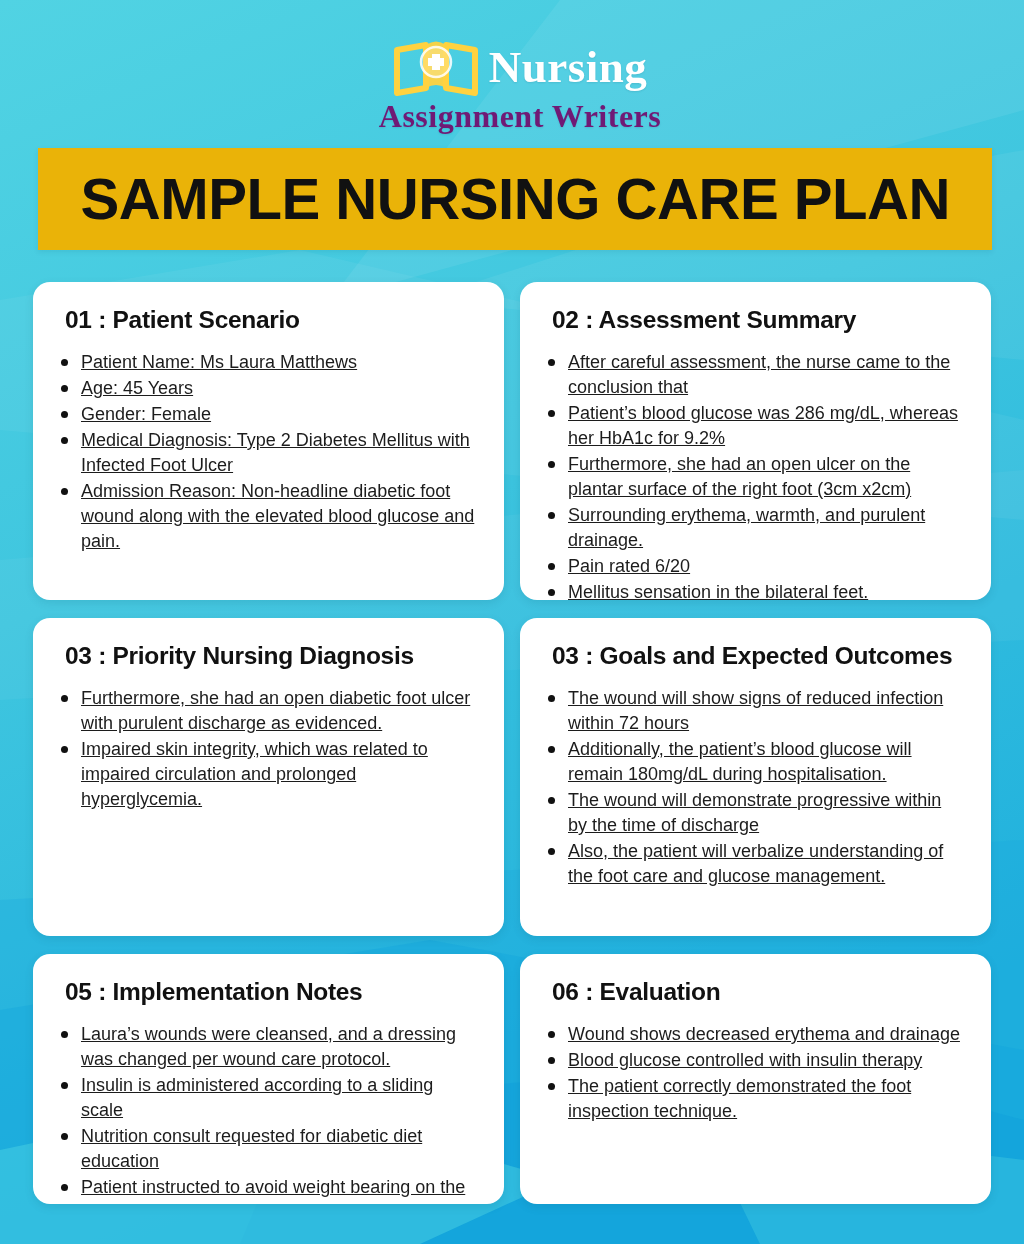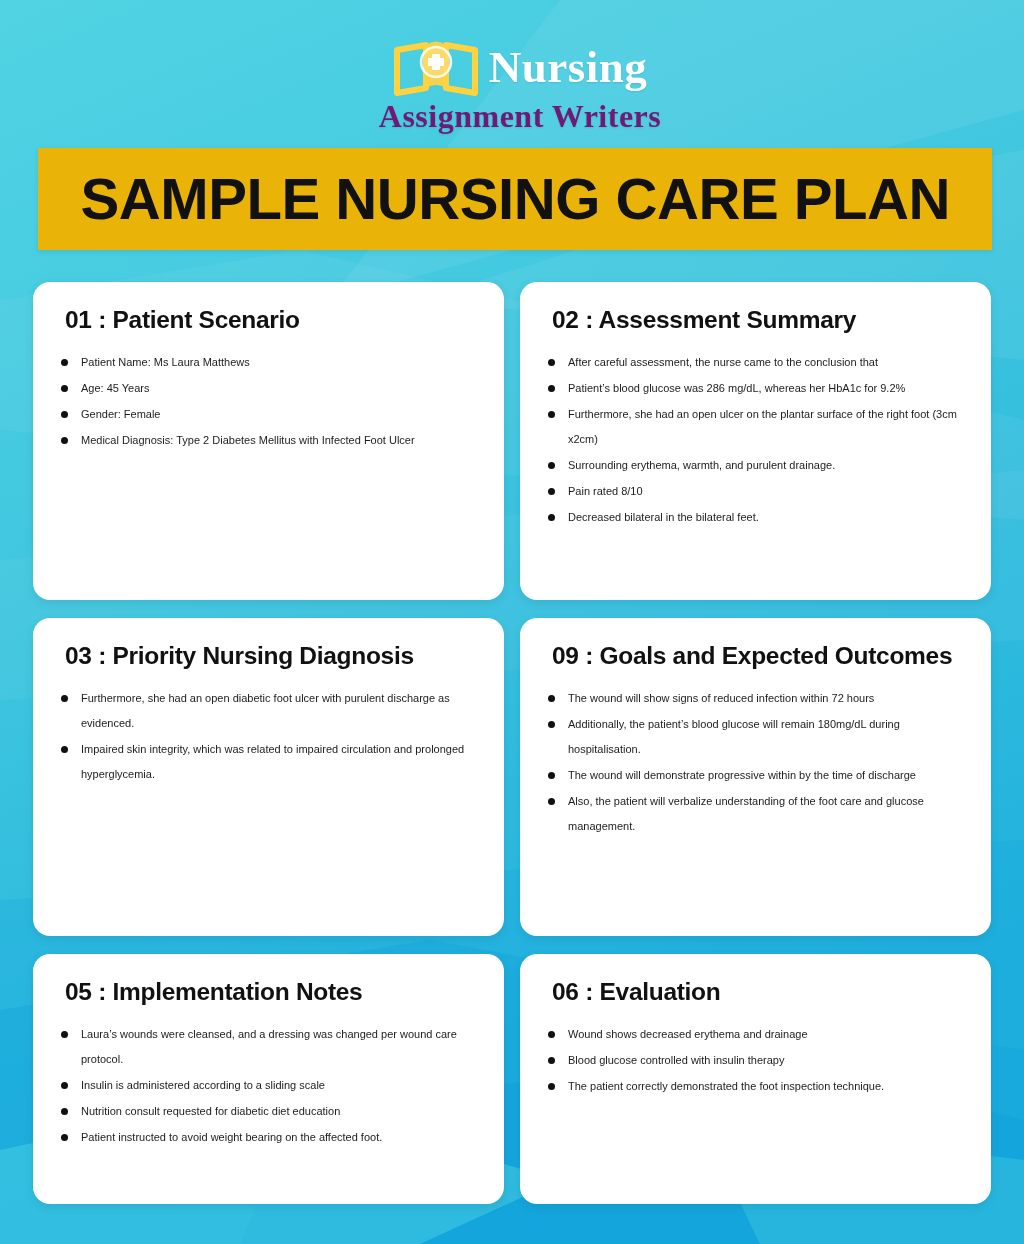--- a/index.html
+++ b/index.html
@@ -115,24 +115,25 @@
     font-size: 24.5px;
     letter-spacing: -0.3px;
     color: #111111;
     margin: 2px 0 16px 6px;
     white-space: nowrap;
   }
   .bullets { list-style: none; }
   .bullets li {
     position: relative;
     padding-left: 22px;
-    font-size: 11px;
+    font-size: 18px;
     line-height: 25px;
     color: #1c1c1c;
     margin-bottom: 1px;
+    text-decoration: underline;
   }
   .bullets li::before {
     content: "";
     position: absolute;
     left: 2px;
     top: 9px;
     width: 7px;
     height: 7px;
     border-radius: 50%;
     background: #111111;
@@ -192,45 +193,46 @@
 
 <div class="grid">
 
   <section class="card">
     <h2 class="card-title">01 : Patient Scenario</h2>
     <ul class="bullets">
       <li>Patient Name: Ms Laura Matthews</li>
       <li>Age: 45 Years</li>
       <li>Gender: Female</li>
       <li>Medical Diagnosis: Type 2 Diabetes Mellitus with Infected Foot Ulcer</li>
+      <li>Admission Reason: Non-headline diabetic foot wound along with the elevated blood glucose and pain.</li>
     </ul>
   </section>
 
   <section class="card">
     <h2 class="card-title">02 : Assessment Summary</h2>
     <ul class="bullets">
       <li>After careful assessment, the nurse came to the conclusion that</li>
       <li>Patient’s blood glucose was 286 mg/dL, whereas her HbA1c for 9.2%</li>
       <li>Furthermore, she had an open ulcer on the plantar surface of the right foot (3cm x2cm)</li>
       <li>Surrounding erythema, warmth, and purulent drainage.</li>
-      <li>Pain rated 8/10</li>
-      <li>Decreased bilateral in the bilateral feet.</li>
+      <li>Pain rated 6/20</li>
+      <li>Mellitus sensation in the bilateral feet.</li>
     </ul>
   </section>
 
   <section class="card">
     <h2 class="card-title">03 : Priority Nursing Diagnosis</h2>
     <ul class="bullets">
       <li>Furthermore, she had an open diabetic foot ulcer with purulent discharge as evidenced.</li>
       <li>Impaired skin integrity, which was related to impaired circulation and prolonged hyperglycemia.</li>
     </ul>
   </section>
 
   <section class="card">
-    <h2 class="card-title">09 : Goals and Expected Outcomes</h2>
+    <h2 class="card-title">03 : Goals and Expected Outcomes</h2>
     <ul class="bullets">
       <li>The wound will show signs of reduced infection within 72 hours</li>
       <li>Additionally, the patient’s blood glucose will remain 180mg/dL during hospitalisation.</li>
       <li>The wound will demonstrate progressive within by the time of discharge</li>
       <li>Also, the patient will verbalize understanding of the foot care and glucose management.</li>
     </ul>
   </section>
 
   <section class="card">
     <h2 class="card-title">05 : Implementation Notes</h2>

